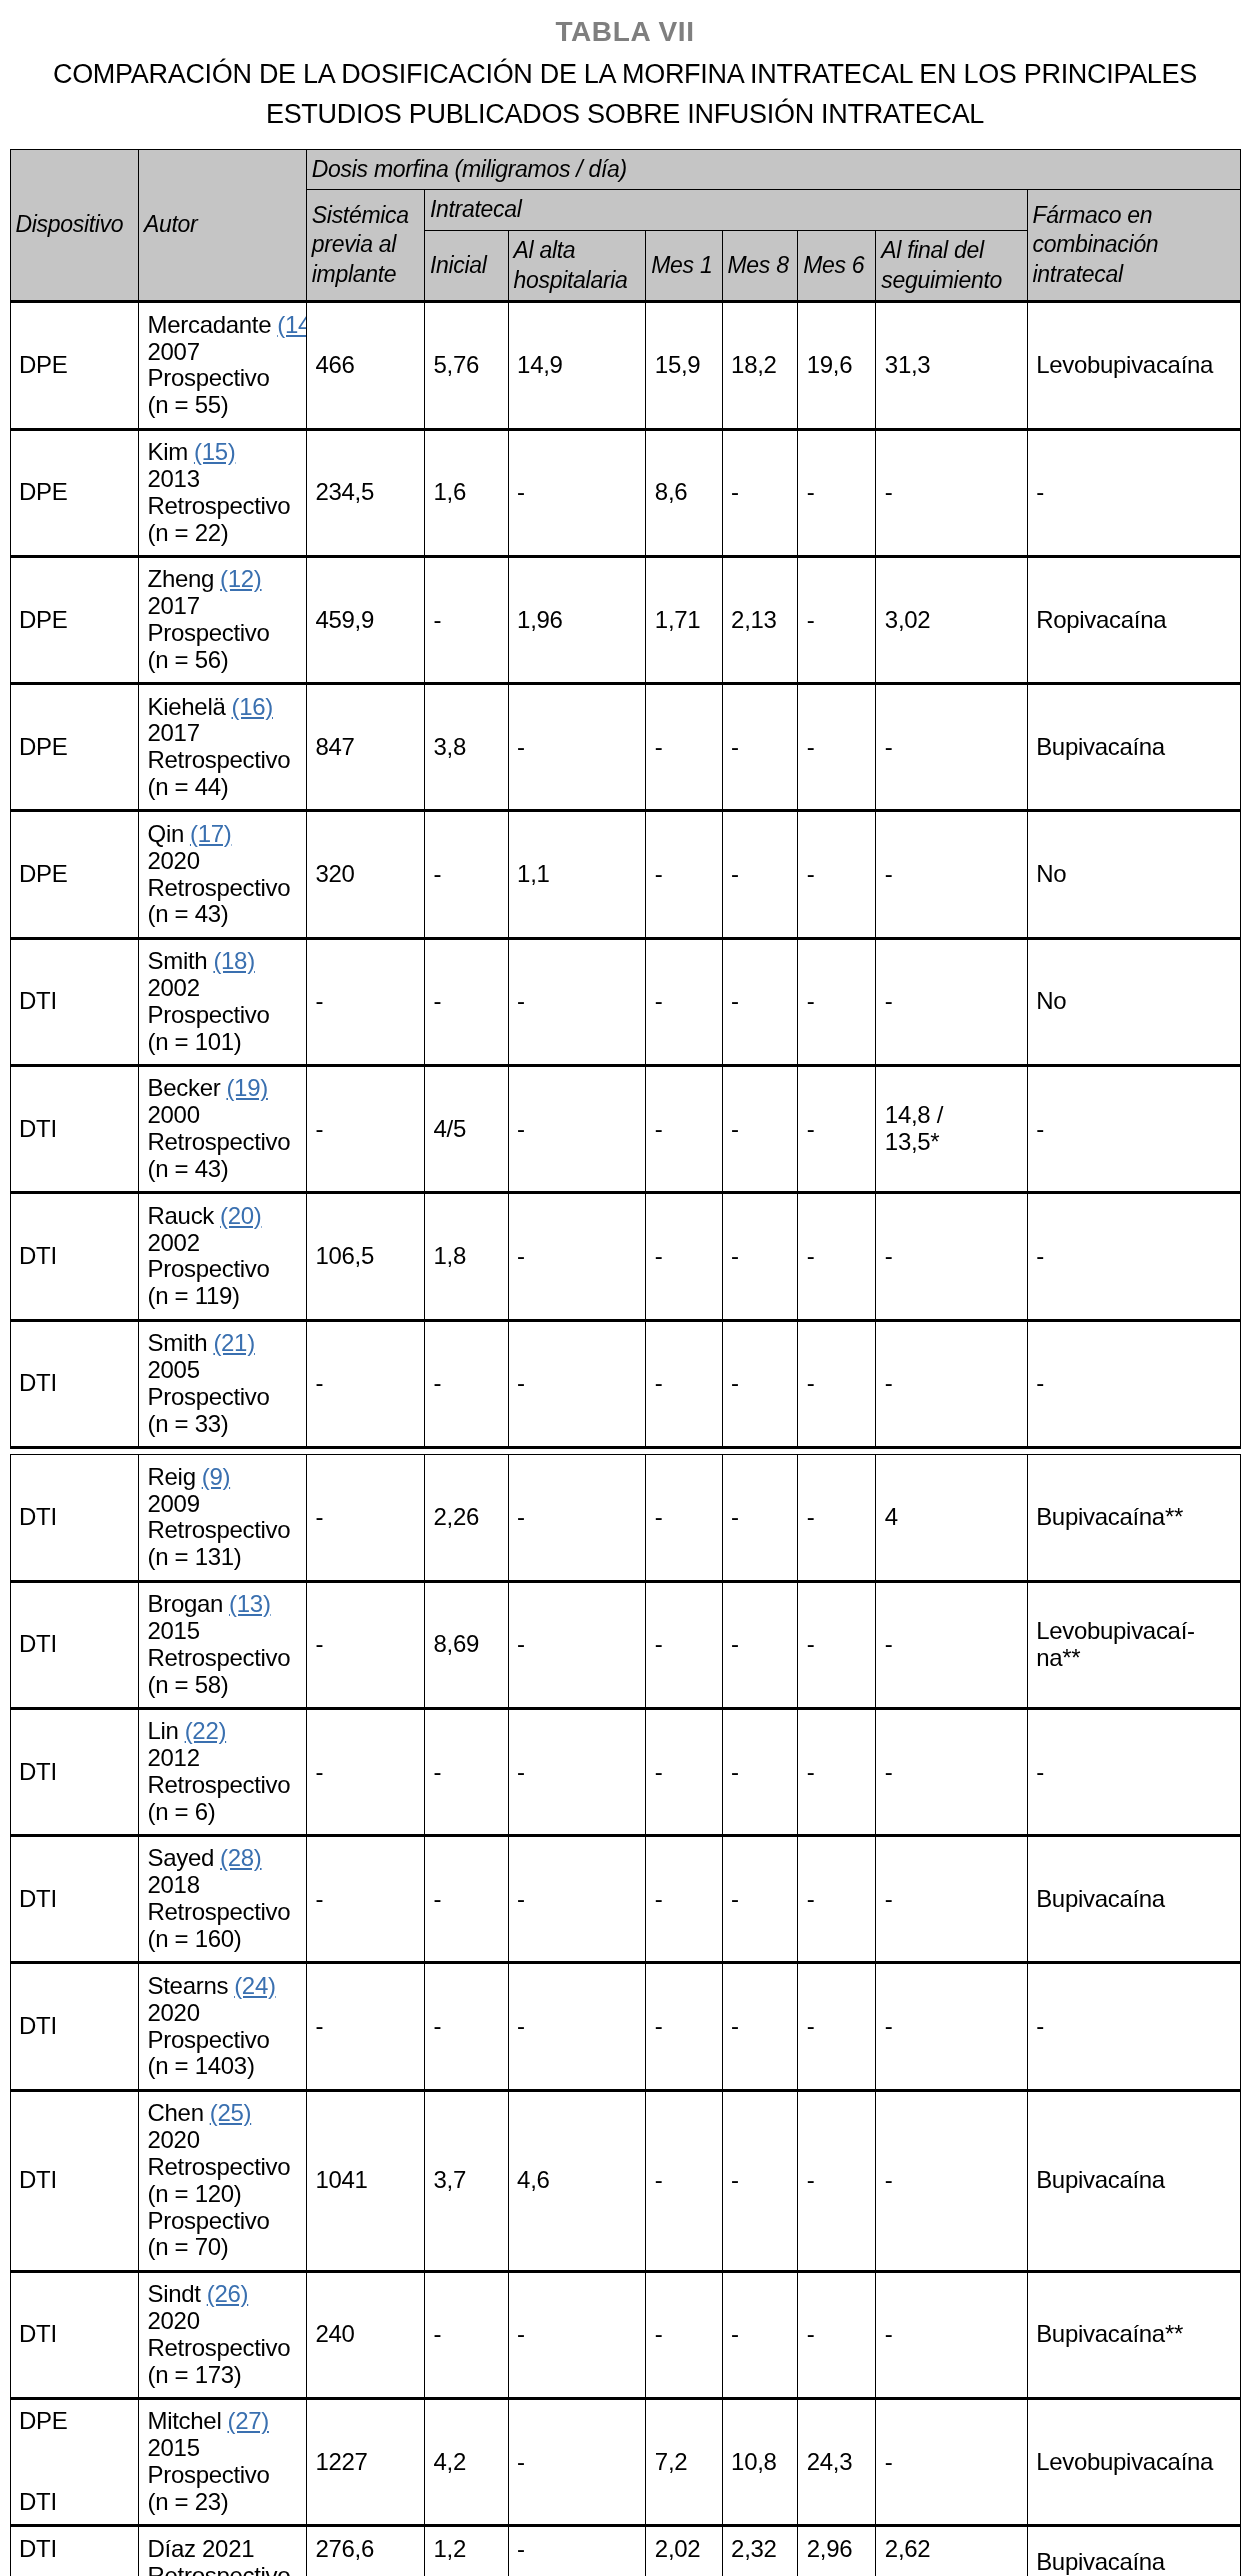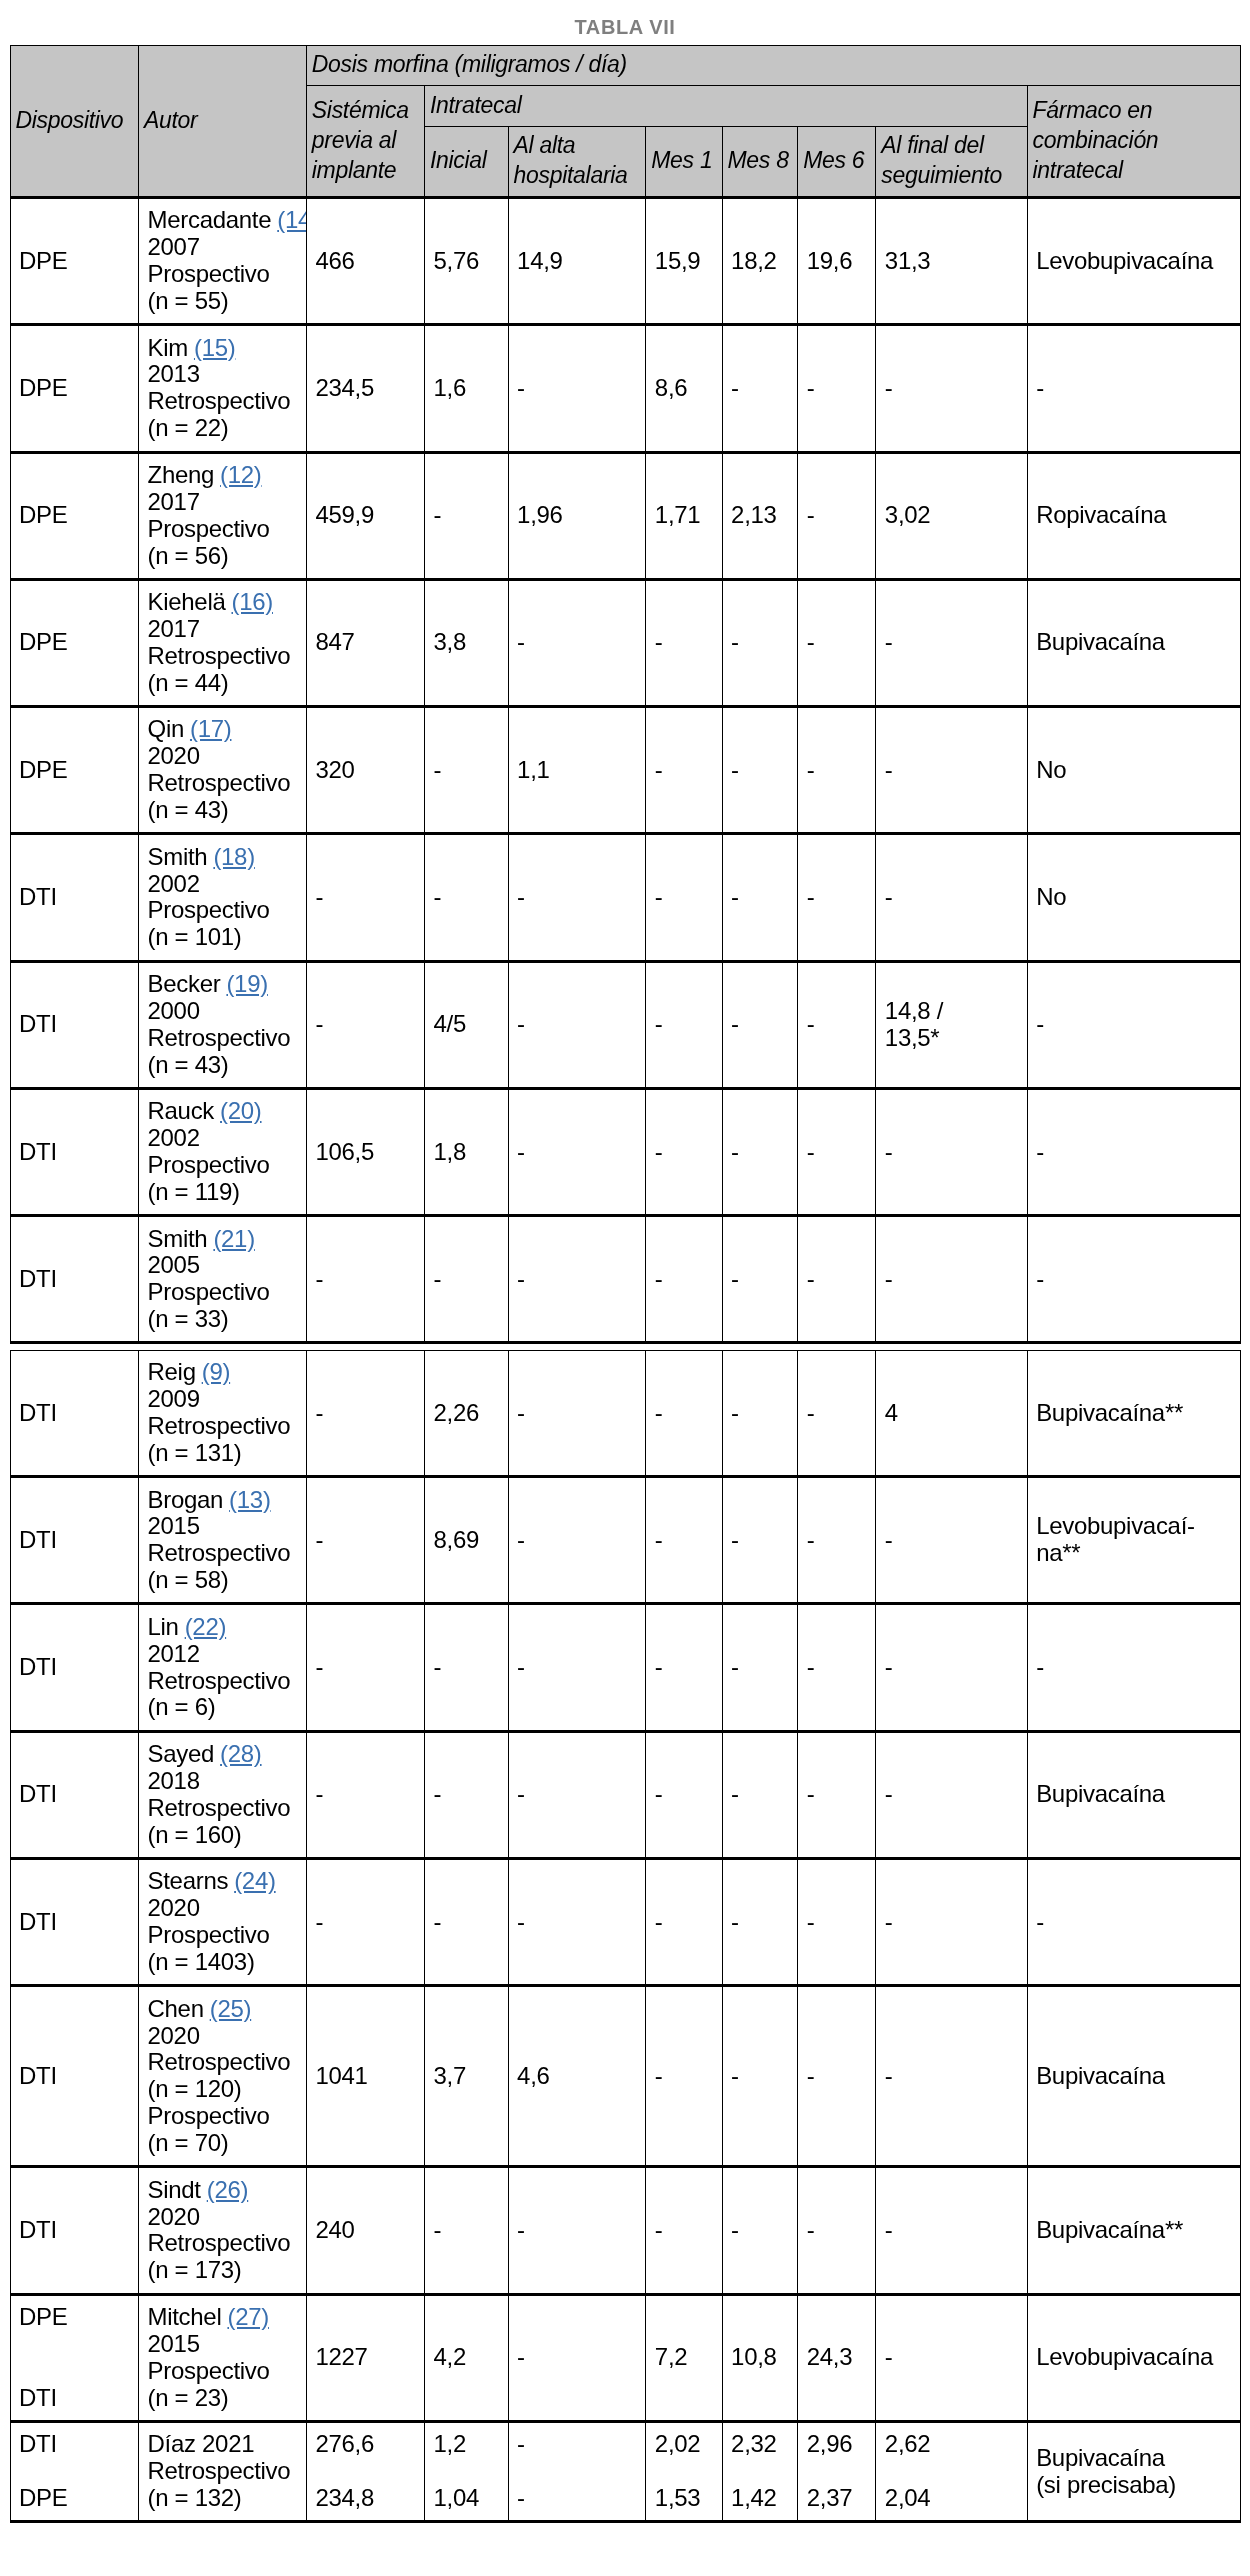--- a/index.html
+++ b/index.html
@@ -7,21 +7,21 @@
   }
   *{box-sizing:border-box;}
   html,body{margin:0;padding:0;background:#fff;}
   body{
     width:1250px; min-height:2576px;
     font-family:"Liberation Sans","DejaVu Sans",sans-serif;
     color:#000;
   }
   .page{padding-top:15.6px;}
   .title{
-    text-align:center; font-size:20px; font-weight:bold;
+    text-align:center; font-size:28px; font-weight:bold;
     color:var(--title-gray); letter-spacing:0.6px; margin:0 0 6px 0;
   }
   .subtitle{
     text-align:center; font-size:27px; font-weight:normal;
     line-height:1.5; margin:0 42px 14.4px 42px; letter-spacing:-0.3px;
   }
   .tbl{
     table-layout:fixed; border-collapse:collapse;
     width:1231px; margin:0 9.6px;
     border:1.8px solid var(--border);
@@ -53,20 +53,21 @@
     text-decoration-color:var(--link); margin-left:6px; cursor:pointer;
   }
   .c-author .au-rest{display:block; white-space:pre-line;}
 </style>
 </head>
 <body>
 
 <div class="page">
 
   <div class="title">TABLA VII</div>
+  <div class="subtitle">COMPARACIÓN DE LA DOSIFICACIÓN DE LA MORFINA INTRATECAL EN LOS PRINCIPALES ESTUDIOS PUBLICADOS SOBRE INFUSIÓN INTRATECAL</div>
 
   <table class="tbl tbl1">
     <colgroup>
       <col style="width:10.45%">
         <col style="width:13.65%">
         <col style="width:9.6%">
       <col style="width:6.8%">
         <col style="width:11.2%">
         <col style="width:6.2%">
       <col style="width:6.15%">

